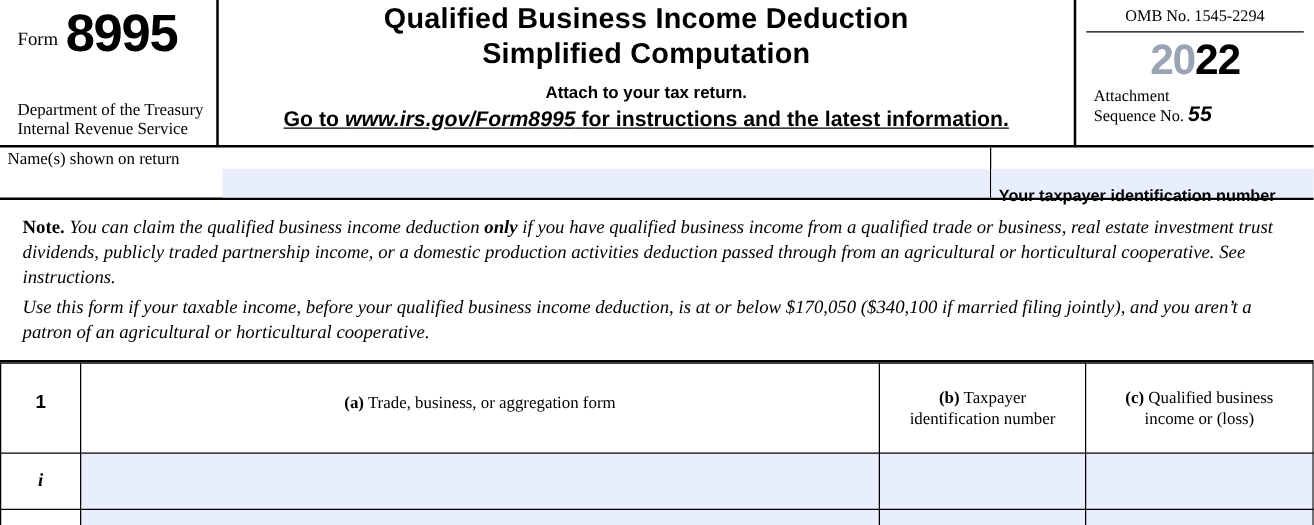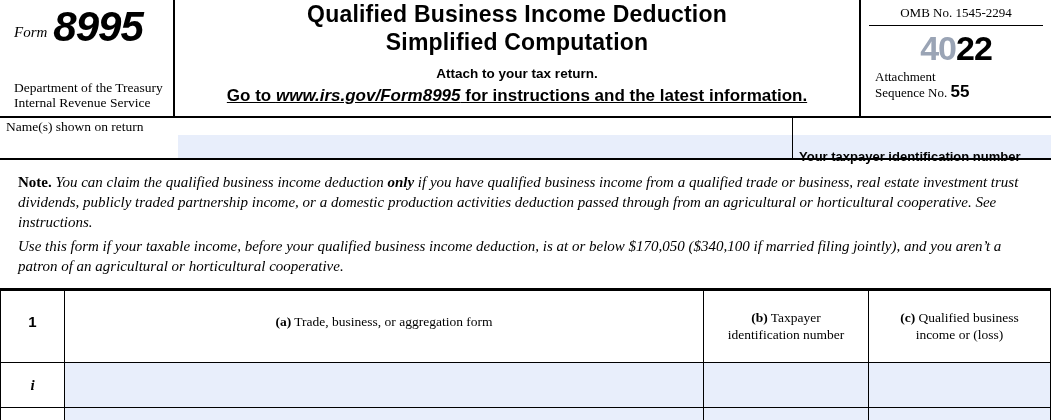--- a/index.html
+++ b/index.html
@@ -33,21 +33,20 @@
     width: 175px;
     position: relative;
     border-right: 2px solid #000;
     box-sizing: border-box;
     padding: 6px 0 0 14px;
   }
   .form-line {
     display: flex;
     align-items: flex-end;
     gap: 6px;
-    font-style: italic;
   }
   .form-word {
     font-family: "Liberation Serif", serif;
     font-size: 15px;
     padding-bottom: 7px;
   }
   .form-number {
     font-family: "Liberation Sans", sans-serif;
     font-weight: bold;
     font-size: 42px;
@@ -118,20 +117,21 @@
     font-size: 13px;
     line-height: 15px;
     text-align: left;
     padding-left: 6px;
     margin-top: 2px;
   }
   .attach .seqno {
     font-family: "Liberation Sans", sans-serif;
     font-weight: bold;
     font-size: 17px;
+    font-style: italic;
   }
 
   
   .name-row {
     display: flex;
     height: 42px;
     border-bottom: 2px solid #000;
     box-sizing: border-box;
   }
   .name-left {
@@ -254,21 +254,21 @@
 
     <div class="hdr-center">
       <div class="title-main">Qualified Business Income Deduction</div>
       <div class="title-main">Simplified Computation</div>
       <div class="title-attach">Attach to your tax return.</div>
       <div class="title-goto"><span>Go to </span><i>www.irs.gov/Form8995</i><span> for instructions and the latest information.</span></div>
     </div>
 
     <div class="hdr-right">
       <div class="omb">OMB No. 1545-2294</div>
-      <div class="year"><span class="pale">40</span><span>22</span></div>
+      <div class="year"><span class="pale">20</span><span>22</span></div>
       <div class="attach">
         <div>Attachment</div>
         <div><span>Sequence No.</span> <span class="seqno">55</span></div>
       </div>
     </div>
 
   </div>
 
   <div class="name-row">
     <div class="name-left">

